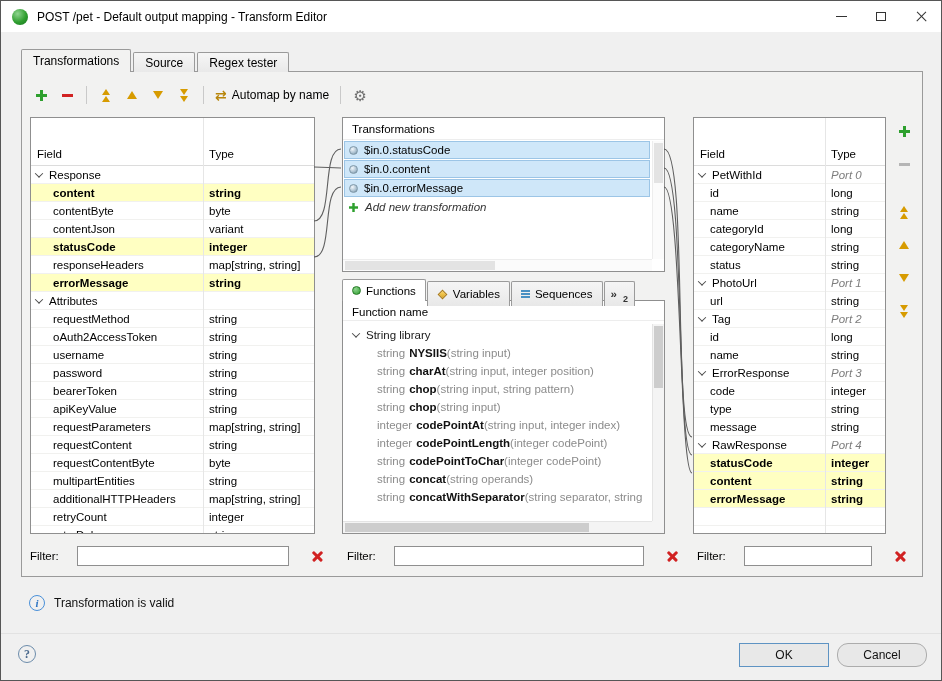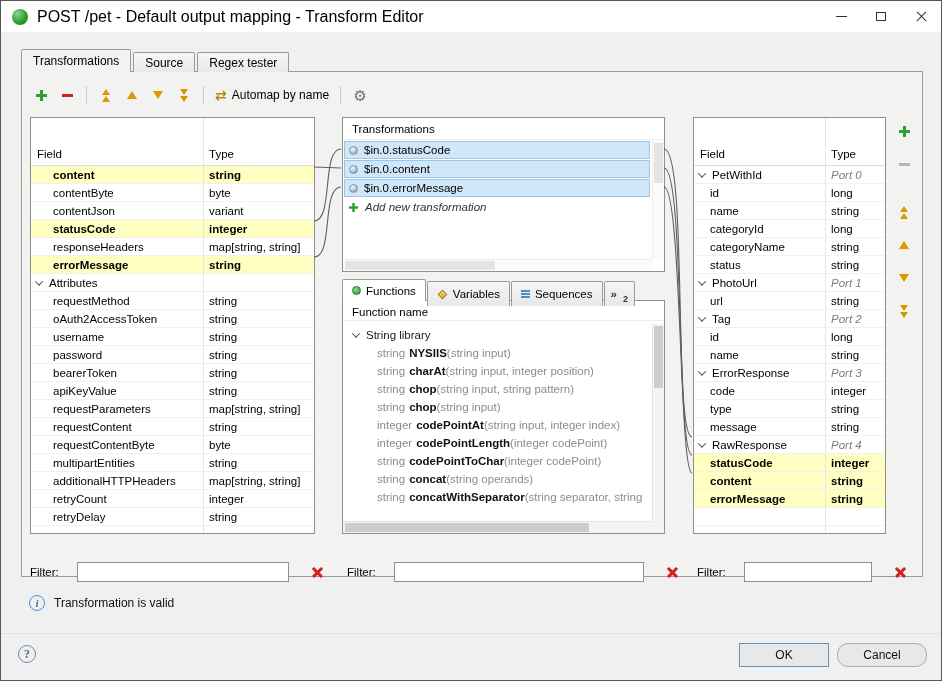--- a/index.html
+++ b/index.html
@@ -3,21 +3,21 @@
 <meta charset="utf-8">
 <style>
   *{margin:0;padding:0;box-sizing:border-box;}
   html,body{width:942px;height:681px;}
   body{font-family:"Liberation Sans","DejaVu Sans",sans-serif;background:#f0f0f0;position:relative;overflow:hidden;}
   .window{position:absolute;inset:0;border:1px solid #565656;background:#f0f0f0;}
 
   
   .titlebar{position:absolute;left:0;top:0;right:0;height:31px;background:#fff;display:flex;align-items:center;}
   .app-icon{width:16px;height:16px;border-radius:50%;margin-left:11px;flex:none;background:radial-gradient(circle at 35% 30%,#8fd48f,#2f9e2f 55%,#15731f);}
-  .title{margin-left:9px;font-size:16px;color:#000;}
+  .title{margin-left:9px;font-size:12px;color:#000;}
   .winbtns{position:absolute;right:0;top:0;height:31px;display:flex;}
   .wbtn{width:40px;height:31px;display:flex;align-items:center;justify-content:center;}
   .ic-min{width:11px;height:1px;background:#333;display:block;}
   .ic-max{width:10px;height:9px;border:1px solid #333;display:block;}
   .ic-close{position:relative;width:13px;height:13px;display:block;}
   .ic-close::before,.ic-close::after{content:"";position:absolute;left:0;top:6px;width:13px;height:1.4px;background:#333;}
   .ic-close::before{transform:rotate(45deg);} .ic-close::after{transform:rotate(-45deg);}
 
   
   .tabstrip{position:absolute;left:20px;top:48px;display:flex;z-index:4;}
@@ -98,21 +98,21 @@
   .fnpanel .vscroll i{position:absolute;left:1px;width:9px;top:2px;height:62px;background:#cdcdcd;display:block;}
   .fnpanel .hscroll{position:absolute;left:0;right:12px;bottom:0;height:12px;background:#f4f4f4;border-top:1px solid #e4e4e4;}
   .fnpanel .hscroll i{position:absolute;left:2px;top:1px;height:9px;width:244px;background:#cdcdcd;display:block;}
   .fnpanel .corner{position:absolute;right:0;bottom:0;width:12px;height:12px;background:#f4f4f4;}
 
   
   .side-toolbar{position:absolute;left:872px;top:47px;width:20px;display:flex;flex-direction:column;align-items:center;gap:9px;}
   .side-toolbar .gap{height:6px;}
 
   
-  .filter{position:absolute;top:488px;display:flex;align-items:center;gap:18px;font-size:11.5px;height:24px;}
+  .filter{position:absolute;top:472px;display:flex;align-items:center;gap:18px;font-size:11.5px;height:24px;}
   .f-left{left:8px;} .f-mid{left:325px;} .f-right{left:675px;}
   .finput{height:20px;border:1px solid #8f8f8f;background:#fff;font-family:"Liberation Sans",sans-serif;font-size:11.5px;padding:0 4px;}
   .f-left .finput{width:212px;} .f-mid .finput{width:250px;} .f-right .finput{width:128px;}
   .xbtn{position:relative;width:13px;height:13px;margin-left:4px;display:inline-block;}
   .xbtn::before,.xbtn::after{content:"";position:absolute;left:0;top:5px;width:13px;height:2.6px;background:var(--accent-red,#cf1d1d);border-radius:1px;}
   .xbtn::before{transform:rotate(45deg);} .xbtn::after{transform:rotate(-45deg);}
 
   
   .connectors{position:absolute;left:0;top:0;z-index:20;pointer-events:none;}
 
@@ -199,20 +199,27 @@
         </div>
     </div>
 
     <div class="table" id="left-table">
       <div class="thead">
         <span class="hfield">Field</span>
         <span class="htype">Type</span>
       </div>
       <div class="colline" style="left:172px"></div>
       <div class="rows" id="left-rows">
+          <div class="trow group">
+            <span class="cell cfield">
+              <i class="chev"></i>
+              <span class="ftext">Response</span>
+            </span>
+            <span class="cell ctype port"></span>
+          </div>
           <div class="trow mapped">
             <span class="cell cfield">
               <span class="ftext">content</span>
             </span>
             <span class="cell ctype">string</span>
           </div>
           <div class="trow">
             <span class="cell cfield">
               <span class="ftext">contentByte</span>
             </span>

